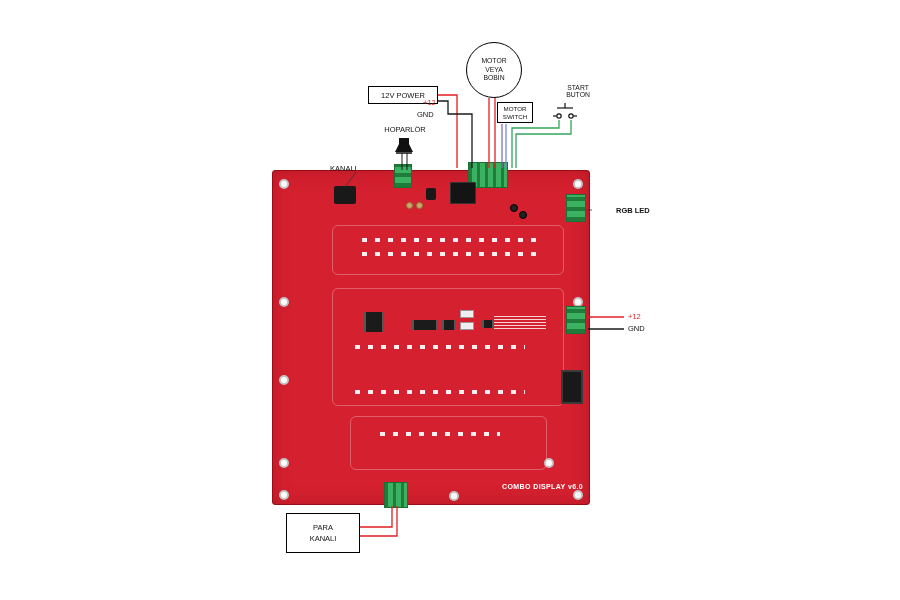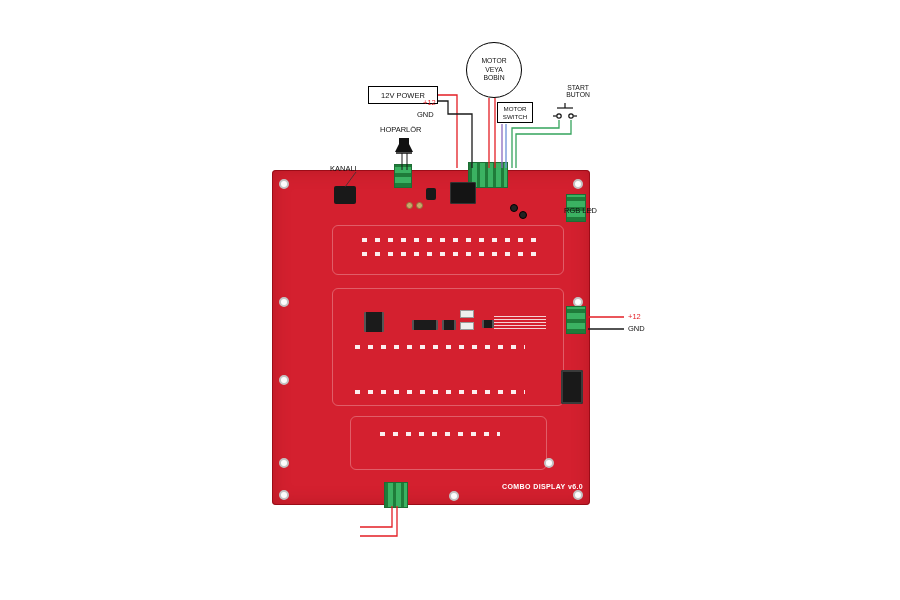--- a/index.html
+++ b/index.html
@@ -155,23 +155,29 @@
   <div class="anno lbl redtxt" style="left:423px;top:98px;">+12</div>
   <div class="anno lbl" style="left:417px;top:110px;">GND</div>
 
   <div class="anno boxlbl stack" style="left:497px;top:102px;width:36px;height:21px;font-size:6.2px;line-height:1.25;">
     <div>
       <span>MOTOR</span>
       <span>SWITCH</span>
     </div>
   </div>
 
-  <div class="anno lbl" style="left:380px;top:125px;width:50px;text-align:left;">HOPARLÖR</div>
+  <div class="anno lbl" style="left:380px;top:125px;width:50px;text-align:center;">HOPARLÖR</div>
 
   <div class="anno lbl" style="left:330px;top:164px;">KANALI</div>
 
-  <div class="anno lbl" style="left:564px;top:206px;">RGB LED</div>
+  <div class="anno lbl" style="left:616px;top:206px;font-weight:bold;">RGB LED</div>
 
   <div class="anno lbl redtxt" style="left:628px;top:312px;">+12</div>
   <div class="anno lbl" style="left:628px;top:324px;">GND</div>
 
+  <div class="anno boxlbl stack" style="left:286px;top:513px;width:74px;height:40px;line-height:1.5;">
+    <div>
+      <span>PARA</span>
+      <span>KANALI</span>
+    </div>
+  </div>
 
 </div>
 
 </body></html>

